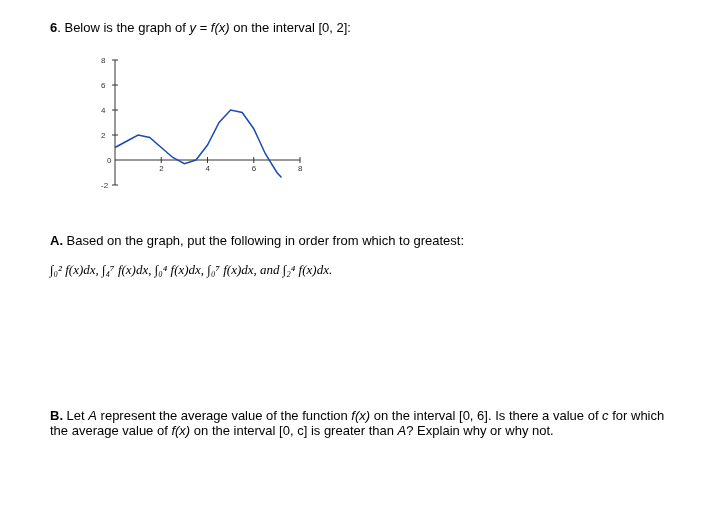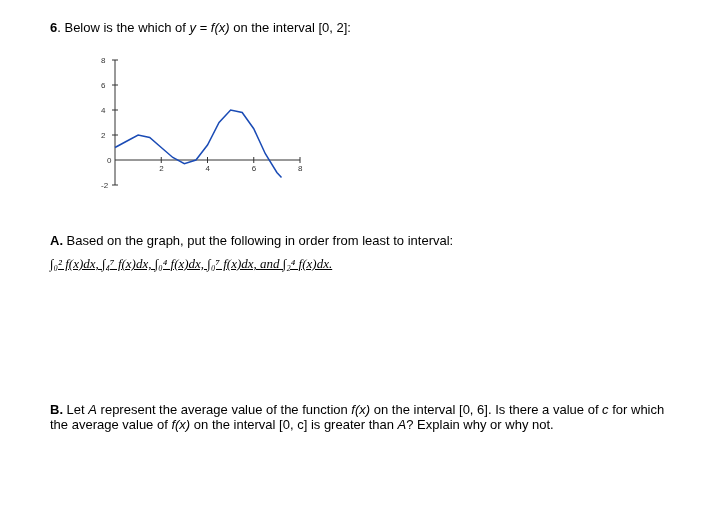--- a/index.html
+++ b/index.html
@@ -27,37 +27,36 @@
   }
   .part {
     margin-top: 20px;
   }
   .part-label {
     font-weight: bold;
   }
   .math-line {
     font-family: 'Times New Roman', serif;
     font-style: italic;
-    margin-top: 8px;
-    text-decoration: underline;
+    margin-top: 14px;
   }
   .spacer {
     height: 110px;
   }
   svg text {
     font-family: Arial, sans-serif;
     font-size: 8px;
     fill: #333;
   }
 </style>
 </head>
 <body>
 
 <div class="problem-header">
-  <span class="problem-number">6</span><span>. Below is the which of </span><span class="italic">y = f(x)</span><span> on the interval [0, 2]:</span>
+  <span class="problem-number">6</span><span>. Below is the graph of </span><span class="italic">y = f(x)</span><span> on the interval [0, 2]:</span>
 </div>
 
 <div class="graph-container">
   <svg id="chart-svg" width="220" height="150" viewBox="0 0 220 150">
       <line x1="25" y1="110" x2="210" y2="110" stroke="#333" stroke-width="1"></line>
       <line x1="25" y1="135" x2="25" y2="10" stroke="#333" stroke-width="1"></line>
       <line x1="71.25" y1="107" x2="71.25" y2="113" stroke="#333"></line>
       <text x="69.25" y="121">2</text>
       <line x1="117.5" y1="107" x2="117.5" y2="113" stroke="#333"></line>
       <text x="115.5" y="121">4</text>
@@ -74,21 +73,21 @@
       <text x="11" y="63">4</text>
       <line x1="22" y1="34.99999999999999" x2="28" y2="34.99999999999999" stroke="#333"></line>
       <text x="11" y="37.99999999999999">6</text>
       <line x1="22" y1="10" x2="28" y2="10" stroke="#333"></line>
       <text x="11" y="13">8</text>
       <path d="M25,97.5 L36.5625,91.25 L48.125,85 L59.6875,87.5 L71.25,97.5 L82.8125,107.5 L94.375,113.75000000000001 L105.9375,110 L117.5,94.99999999999999 L129.0625,72.5 L140.625,60 L152.1875,62.50000000000001 L163.75,78.75 L175.3125,103.75 L186.875,122.5 L191.5,127.5 " fill="none" stroke="#1a4bb5" stroke-width="1.5"></path>
     </svg>
 </div>
 
 <div class="part">
-  <span class="part-label">A.</span><span> Based on the graph, put the following in order from least to interval:</span>
+  <span class="part-label">A.</span><span> Based on the graph, put the following in order from which to greatest:</span>
   <div class="math-line">∫₀² f(x)dx,  ∫₄⁷ f(x)dx,  ∫₀⁴ f(x)dx,  ∫₀⁷ f(x)dx,  and  ∫₂⁴ f(x)dx.</div>
 </div>
 
 <div class="spacer"></div>
 
 <div class="part">
   <span class="part-label">B.</span><span> Let </span><span class="italic">A</span><span> represent the average value of the function </span><span class="italic">f(x)</span><span> on the interval [0, 6]. Is there a value of </span><span class="italic">c</span><span> for which the average value of </span><span class="italic">f(x)</span><span> on the interval [0, c] is greater than </span><span class="italic">A</span><span>? Explain why or why not.</span>
 </div>
 
 </body></html>

